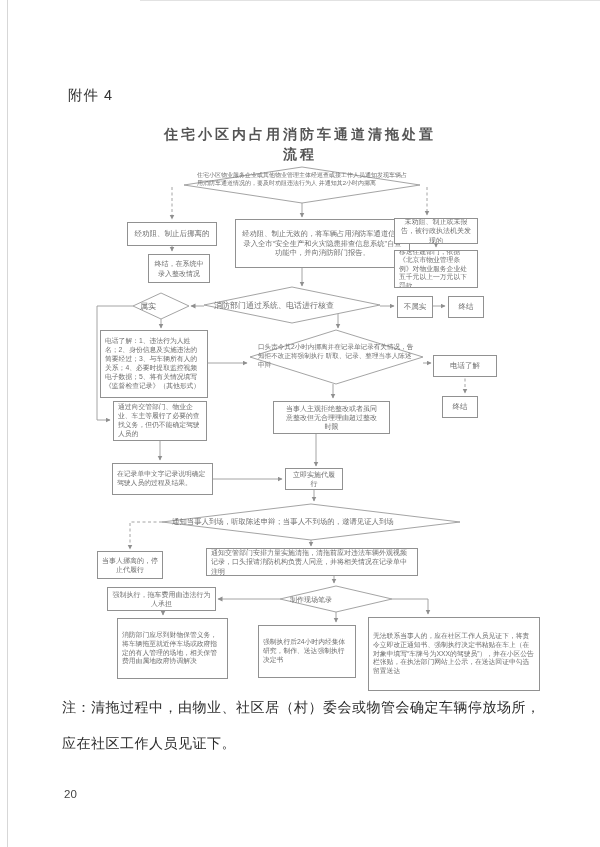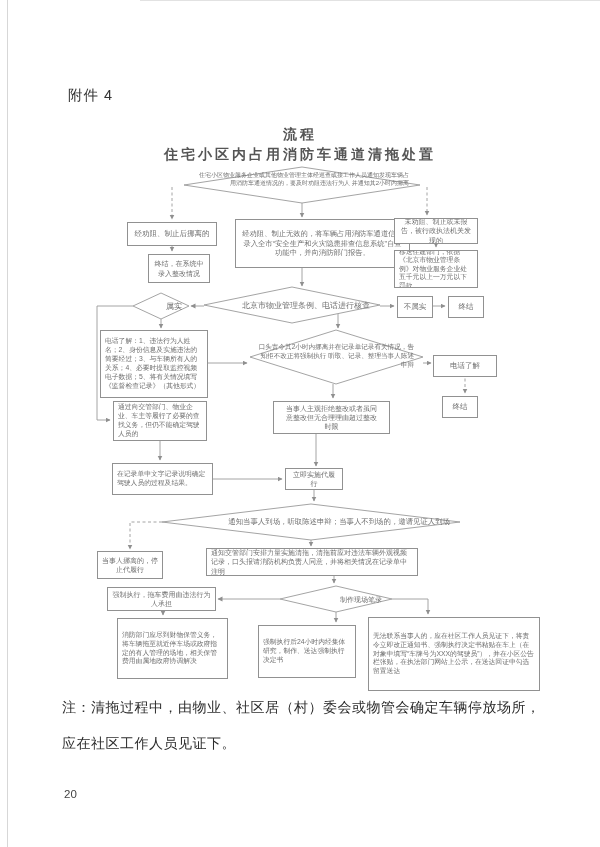--- a/index.html
+++ b/index.html
@@ -10,38 +10,38 @@
   .serif{font-family:Liberation Sans, sans-serif;}
   .attachment{position:absolute;left:68px;top:86px;font-size:14.5px;color:#333;letter-spacing:1px;}
   .title{position:absolute;left:0;top:124px;width:600px;text-align:center;font-weight:bold;
          color:#555;font-size:14px;letter-spacing:3px;line-height:20px;}
   .svg-layer{position:absolute;left:0;top:0;}
   .box{position:absolute;border:1px solid #919191;background:#fff;color:#6f6f6f;
        box-sizing:border-box;display:flex;align-items:center;justify-content:center;
        padding:10px 4px;line-height:1.3;overflow:hidden;}
   .tc{text-align:center;}
   .tl{text-align:left;justify-content:flex-start;}
-  .dlabel{position:absolute;color:#6f6f6f;text-align:right;line-height:1.4;}
+  .dlabel{position:absolute;color:#6f6f6f;text-align:left;line-height:1.4;}
   .note{position:absolute;left:62px;width:490px;color:#2d2d2d;font-size:14px;
         letter-spacing:0.5px;line-height:20px;}
   .pagenum{position:absolute;left:64px;top:788px;font-size:11.5px;color:#444;}
 </style>
 </head>
 <body>
 
 <div class="page">
 
   <div class="scan-edge-left"></div>
   <div class="scan-edge-top"></div>
 
   <div class="attachment serif">附件 4</div>
 
   <div class="title serif">
+    <div>住宅小区内占用消防车通道清拖处置</div>
     <div>流程</div>
-    <div>住宅小区内占用消防车通道清拖处置</div>
   </div>
 
   <svg class="svg-layer" width="600" height="847">
     <defs>
       <marker id="arr" markerWidth="6" markerHeight="6" refX="4.5" refY="2.5" orient="auto" markerUnits="userSpaceOnUse">
         <path d="M0,0 L5,2.5 L0,5 Z" fill="#8f8f8f"></path>
       </marker>
     </defs>
     <g stroke="#9a9a9a" stroke-width="0.9" fill="none">
 
@@ -80,21 +80,21 @@
       <path d="M334,576 L334,583" marker-end="url(#arr)"></path>
       <path d="M280,599 L218,599" marker-end="url(#arr)"></path>
       <path d="M336,612 L336,622" marker-end="url(#arr)"></path>
       <path d="M392,599 L428,599 L428,614" marker-end="url(#arr)"></path>
       <path d="M163,611 L163,615" marker-end="url(#arr)"></path>
     </g>
   </svg>
 
   <div class="dlabel" style="left:197px;top:171px;width:212px;font-size:6px;">住宅小区物业服务企业或其他物业管理主体经巡查或接工作人员通知发现车辆占用消防车通道情况的，要及时劝阻违法行为人 并通知其2小时内挪离</div>
   <div class="dlabel" style="left:140px;top:301px;width:42px;font-size:8px;">属实</div>
-  <div class="dlabel" style="left:214px;top:300px;width:156px;font-size:8px;">北京市物业管理条例、电话进行核查</div>
+  <div class="dlabel" style="left:214px;top:300px;width:156px;font-size:8px;">消防部门通过系统、电话进行核查</div>
   <div class="dlabel" style="left:258px;top:342px;width:156px;font-size:6.6px;">口头责令其2小时内挪离并在记录单记录有关情况，告知拒不改正将强制执行 听取、记录、整理当事人陈述申辩</div>
   <div class="dlabel" style="left:172px;top:517px;width:278px;font-size:7.4px;">通知当事人到场，听取陈述申辩；当事人不到场的，邀请见证人到场</div>
   <div class="dlabel" style="left:290px;top:595px;width:92px;font-size:7px;">制作现场笔录</div>
 
   <div class="box tc" style="left:127px;top:222px;width:90px;height:24px;font-size:7.5px;">经劝阻、制止后挪离的</div>
   <div class="box tc" style="left:148px;top:254px;width:62px;height:29px;font-size:7px;">终结，在系统中录入整改情况</div>
   <div class="box tc" style="left:235px;top:219px;width:175px;height:49px;font-size:7.3px;">经劝阻、制止无效的，将车辆占用消防车通道信息录入全市“安全生产和火灾隐患排查信息系统”自查功能中，并向消防部门报告。</div>
   <div class="box tc" style="left:394px;top:218px;width:84px;height:26px;font-size:7px;">未劝阻、制止或未报告，被行政执法机关发现的</div>
   <div class="box tl" style="left:394px;top:250px;width:84px;height:38px;font-size:6.8px;line-height:1.25;">移送住建部门，依据《北京市物业管理条例》对物业服务企业处五千元以上一万元以下罚款</div>
   <div class="box tc" style="left:397px;top:296px;width:36px;height:20px;font-size:7.5px;">不属实</div>

